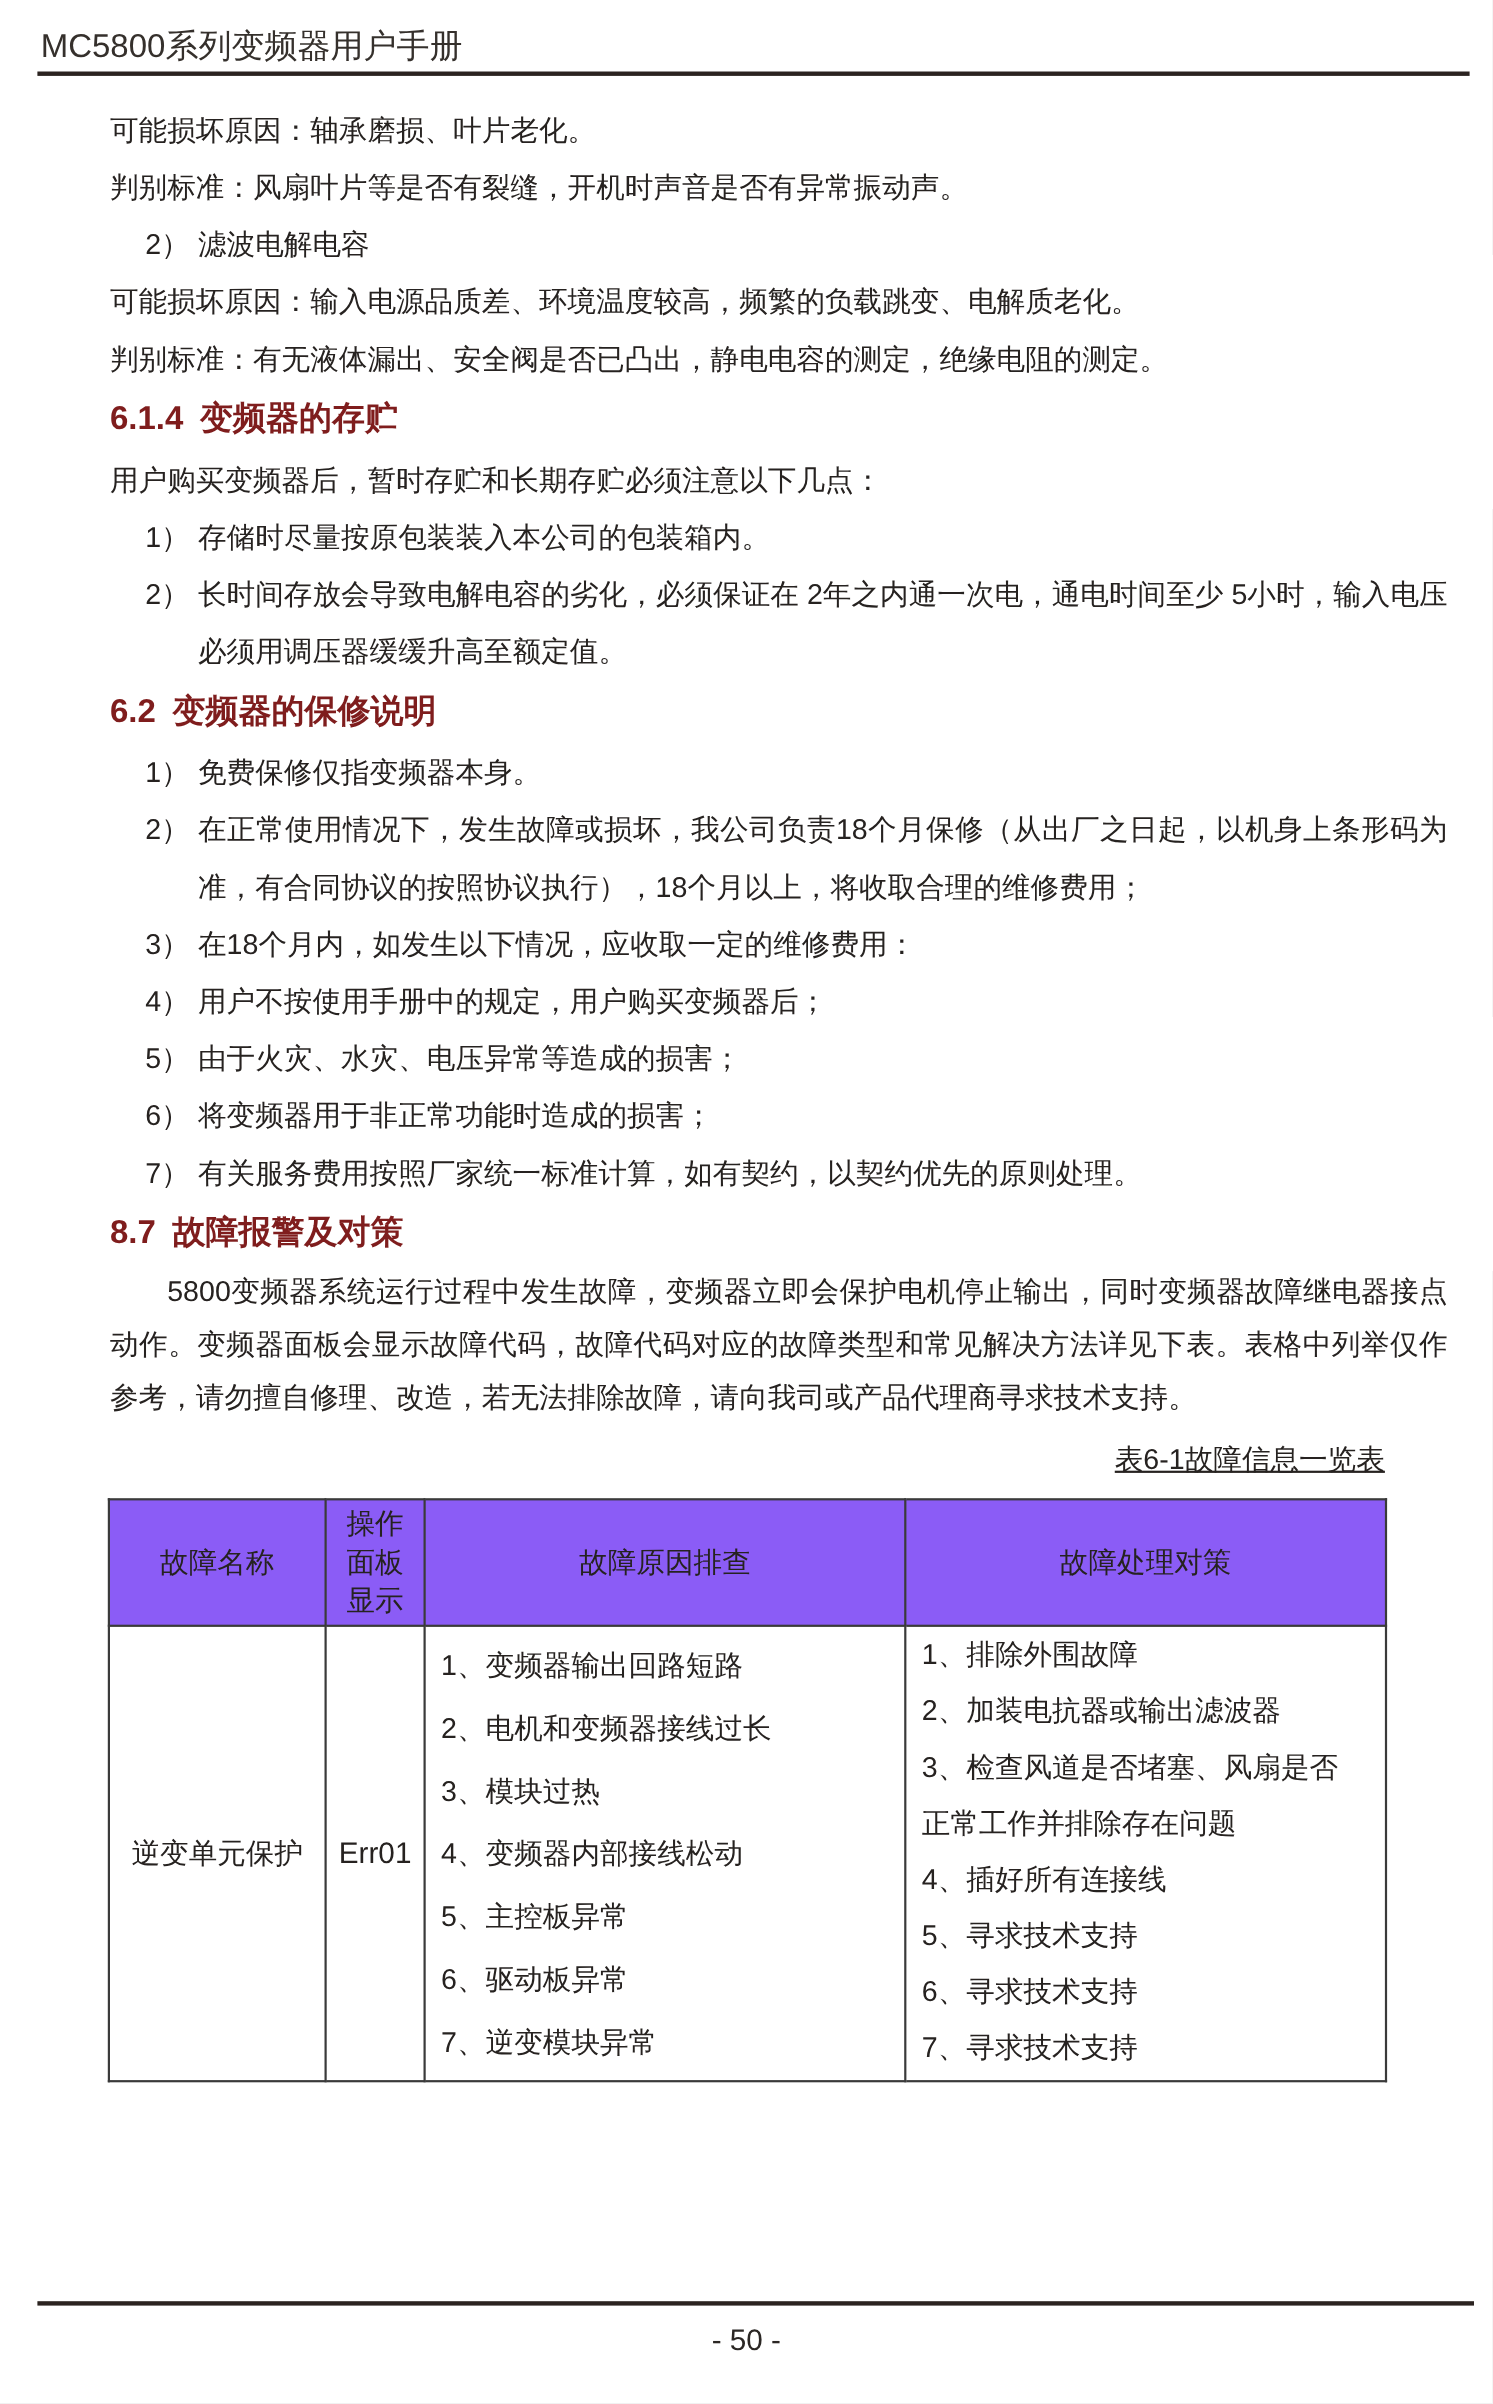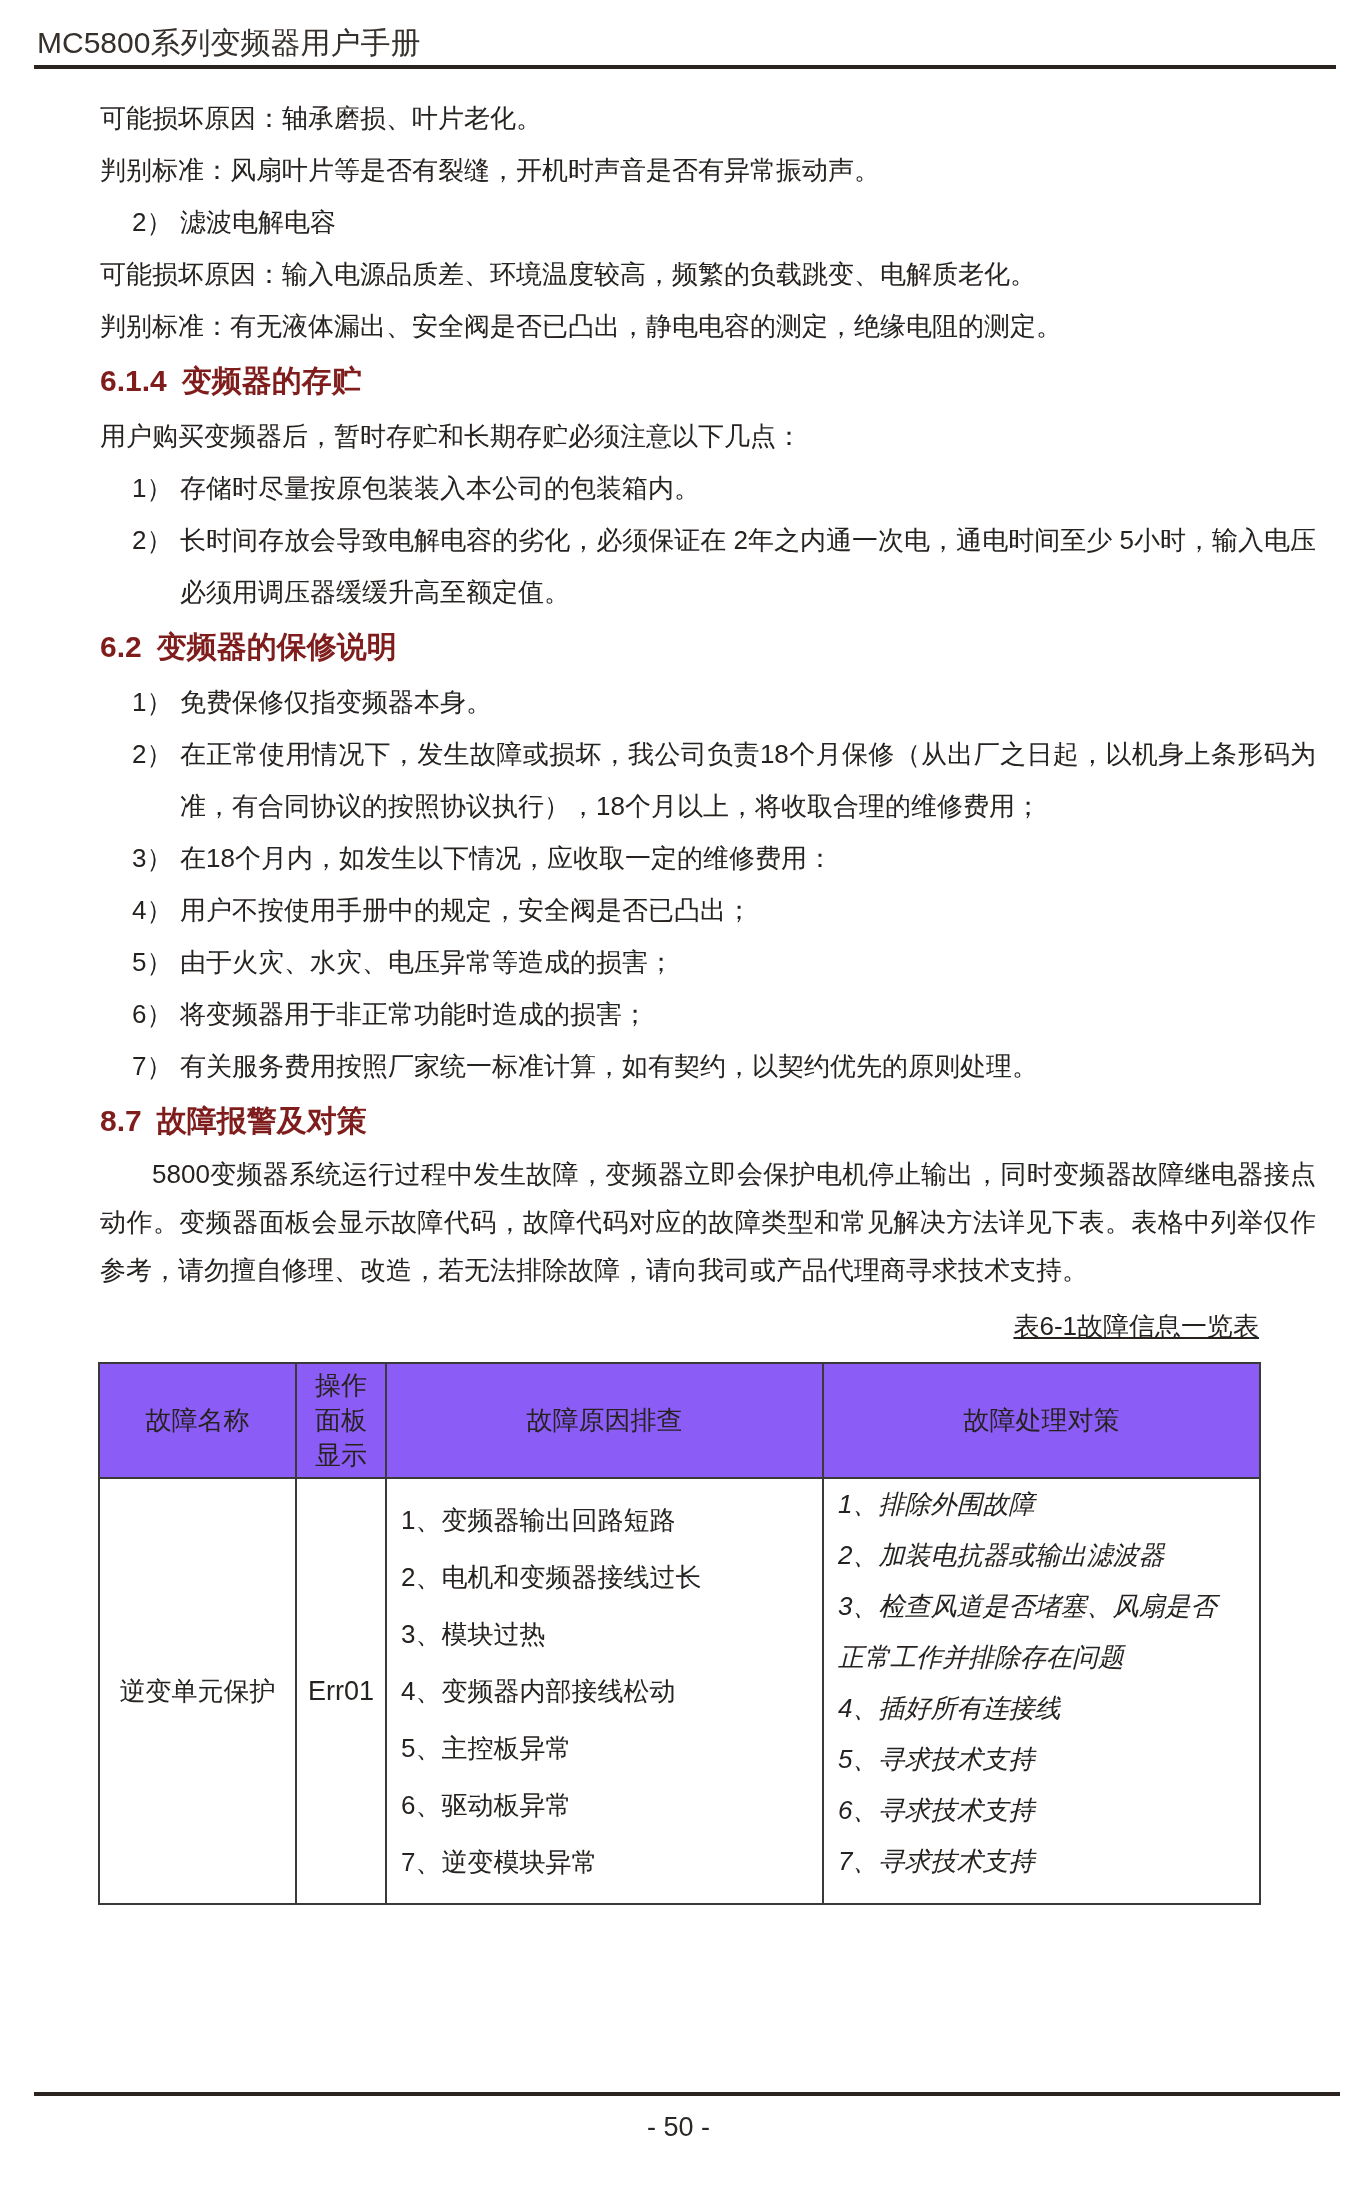--- a/index.html
+++ b/index.html
@@ -109,22 +109,21 @@
     font-size: 27px;
     padding: 0 6px;
   }
   td.causes-cell {
     vertical-align: middle;
     padding: 0 10px 0 14px;
   }
   .cause-line { font-size: 26px; line-height: 57px; }
   td.solutions-cell {
     vertical-align: middle;
-    padding: 0 26px 16px 14px;
-    font-style: italic;
+    padding: 0 26px 4px 14px;
   }
   .solution-line { font-size: 26px; line-height: 51px; }
 
   
   .doc-footer-rule {
     position: absolute;
     top: 2092px; left: 34px;
     width: 1306px; height: 4px;
     background: #2b2320;
   }
@@ -183,21 +182,21 @@
     <div class="li">
       <span class="marker">2）</span>
       <span class="li-text">在正常使用情况下，发生故障或损坏，我公司负责18个月保修（从出厂之日起，以机身上条形码为准，有合同协议的按照协议执行），18个月以上，将收取合理的维修费用；</span>
     </div>
     <div class="li">
       <span class="marker">3）</span>
       <span class="li-text">在18个月内，如发生以下情况，应收取一定的维修费用：</span>
     </div>
     <div class="li">
       <span class="marker">4）</span>
-      <span class="li-text">用户不按使用手册中的规定，安全阀是否已凸出；</span>
+      <span class="li-text">用户不按使用手册中的规定，用户购买变频器后；</span>
     </div>
     <div class="li">
       <span class="marker">5）</span>
       <span class="li-text">由于火灾、水灾、电压异常等造成的损害；</span>
     </div>
     <div class="li">
       <span class="marker">6）</span>
       <span class="li-text">将变频器用于非正常功能时造成的损害；</span>
     </div>
     <div class="li">

